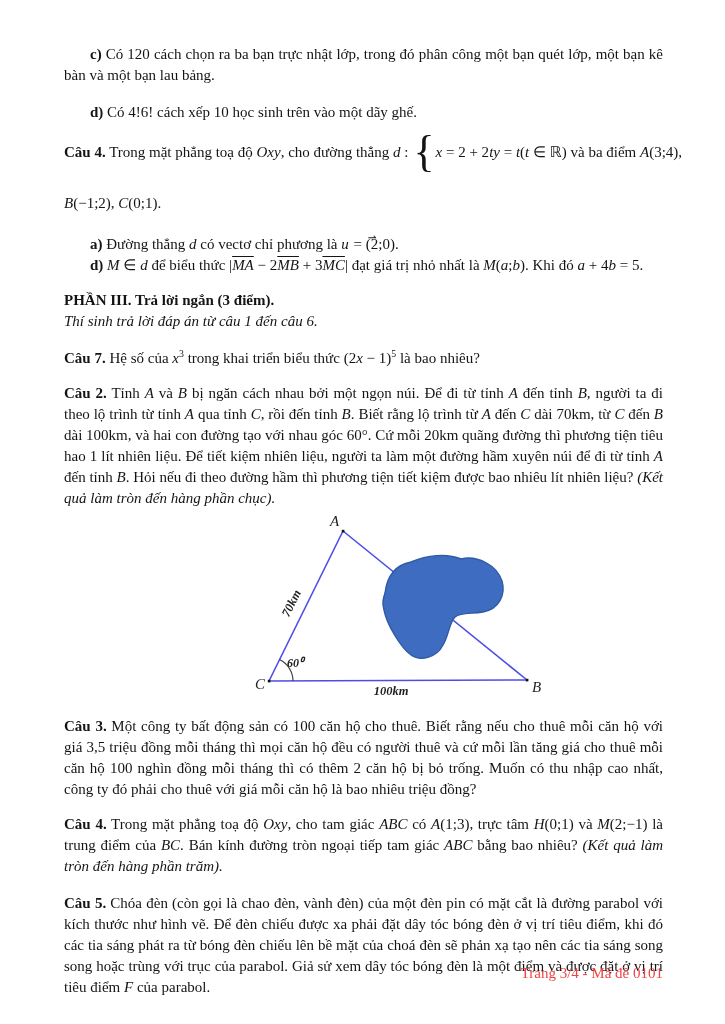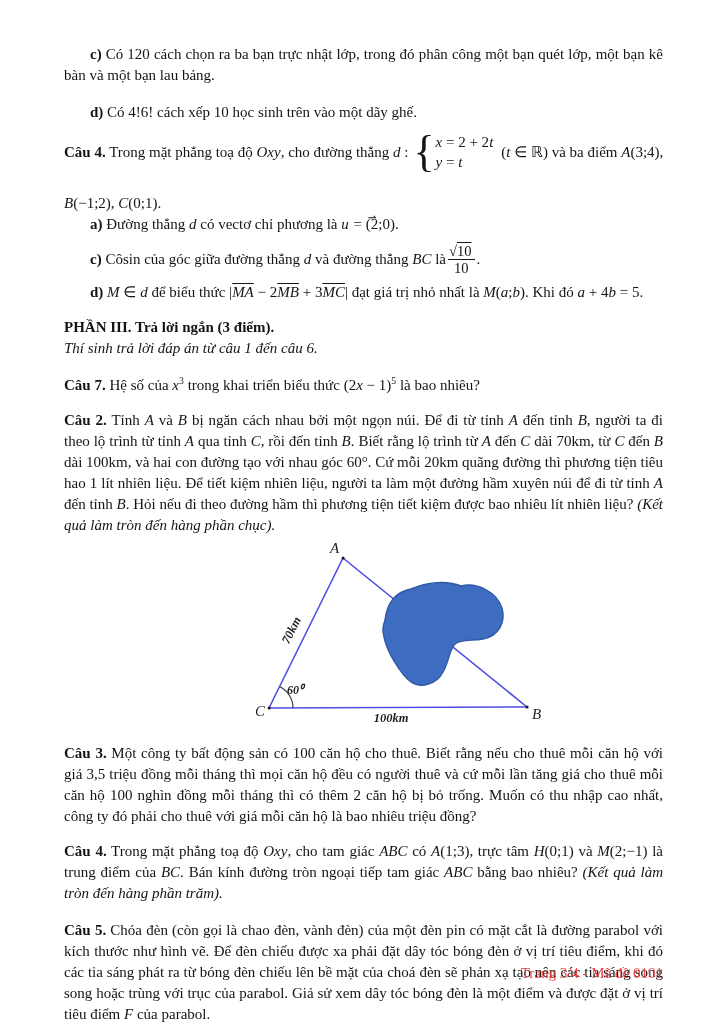--- a/index.html
+++ b/index.html
@@ -6,33 +6,33 @@
   body{
     width:725px;height:1024px;position:relative;background:#ffffff;
     font-family:"Liberation Serif", serif;color:#141414;overflow:hidden;
   }
   .content{
     position:absolute;left:64px;width:599px;top:44px;
     font-size:15px;line-height:21px;text-align:justify;
   }
   p{margin:0;}
   .indent{text-indent:26px;}
-  .mt2{margin-top:16px;} .mt3{margin-top:14px;} .mt4{margin-top:0;}
+  .mt2{margin-top:16px;} .mt3{margin-top:14px;} .mt4{margin-top:20px;}
   .seg-b{font-weight:bold;}
   .seg-i{font-style:italic;}
   .seg-m{font-style:italic;}
   .seg-p{}
   .seg-ov{font-style:italic;text-decoration:overline;}
   .seg-vec{font-style:italic;position:relative;margin-right:1px;}
   .seg-vec::after{content:"⇀";position:absolute;left:0.05em;top:-0.85em;font-size:0.7em;font-style:normal;}
   sup.seg-sup{font-size:0.65em;line-height:0;}
   
   .para-sys{display:flex;align-items:center;text-align:left;margin:4px 0 2px 0;min-height:50px;flex-wrap:nowrap;white-space:nowrap;}
   .brace{font-size:44px;font-weight:300;line-height:0.9;margin:0 1px 0 5px;}
-  .sys-rows{display:inline-flex;flex-direction:column;line-height:20px;margin-right:8px;}
+  .sys-rows{display:inline-flex;flex-direction:row;line-height:20px;margin-right:0;}
   
   .para-frac{display:flex;align-items:center;text-align:left;margin:5px 0 4px 0;min-height:38px;white-space:nowrap;}
   .para-frac .indent-pad{display:inline-block;width:26px;}
   .frac{display:inline-flex;flex-direction:column;align-items:center;line-height:16px;margin:0 2px;font-size:14.5px;}
   .frac-num{border-bottom:1.2px solid #141414;padding:0 3px 0 1px;}
   .rad-val{text-decoration:overline;}
   .figure{margin:6px 0 2px 151px;}
   svg text{font-family:"Liberation Serif", serif;font-style:italic;fill:#1f1f1f;}
   .blob{stroke:#2f5aa5;stroke-width:1.4;}
   .arc{fill:none;stroke:#3a3a3a;stroke-width:1.1;}
@@ -55,29 +55,20 @@
         <span><span class="seg-m">y</span><span class="seg-p"> = </span><span class="seg-m">t</span></span>
       </span>
     </span>
     <span><span class="seg-p"> (</span><span class="seg-m">t</span><span class="seg-p"> ∈ ℝ) và ba điểm </span><span class="seg-m">A</span><span class="seg-p">(3;4),</span></span>
   </p>
 
   <p class="mt2"><span class="seg-m">B</span><span class="seg-p">(−1;2), </span><span class="seg-m">C</span><span class="seg-p">(0;1).</span></p>
 
   <p class="indent mt4"><span class="seg-b">a)</span><span class="seg-p"> Đường thẳng </span><span class="seg-m">d</span><span class="seg-p"> có vectơ chỉ phương là </span><span class="seg-vec">u</span><span class="seg-p"> = (2;0).</span></p>
 
-  <p class="para-frac">
-    <span class="indent-pad"></span>
-    <span><span class="seg-b">c)</span><span class="seg-p"> Côsin của góc giữa đường thẳng </span><span class="seg-m">d</span><span class="seg-p"> và đường thẳng </span><span class="seg-m">BC</span><span class="seg-p"> là </span></span>
-    <span class="frac">
-      <span class="frac-num"><span>√</span><span class="rad-val">10</span></span>
-      <span class="frac-den">10</span>
-    </span>
-    <span>.</span>
-  </p>
 
   <p class="indent"><span class="seg-b">d)</span><span class="seg-p"> </span><span class="seg-m">M</span><span class="seg-p"> ∈ </span><span class="seg-m">d</span><span class="seg-p"> để biểu thức |</span><span class="seg-ov">MA</span><span class="seg-p"> − 2</span><span class="seg-ov">MB</span><span class="seg-p"> + 3</span><span class="seg-ov">MC</span><span class="seg-p">| đạt giá trị nhỏ nhất là </span><span class="seg-m">M</span><span class="seg-p">(</span><span class="seg-m">a</span><span class="seg-p">;</span><span class="seg-m">b</span><span class="seg-p">). Khi đó </span><span class="seg-m">a</span><span class="seg-p"> + 4</span><span class="seg-m">b</span><span class="seg-p"> = 5.</span></p>
 
   <p class="mt3"><span class="seg-b">PHẦN III. Trả lời ngắn (3 điểm).</span></p>
   <p><span class="seg-i">Thí sinh trả lời đáp án từ câu 1 đến câu 6.</span></p>
   <p class="mt2"><span class="seg-b">Câu 7.</span><span class="seg-p"> Hệ số của </span><span class="seg-m">x</span><sup class="seg-sup">3</sup><span class="seg-p"> trong khai triển biểu thức (2</span><span class="seg-m">x</span><span class="seg-p"> − 1)</span><sup class="seg-sup">5</sup><span class="seg-p"> là bao nhiêu?</span></p>
   <p class="mt3"><span class="seg-b">Câu 2.</span><span class="seg-p"> Tỉnh </span><span class="seg-m">A</span><span class="seg-p"> và </span><span class="seg-m">B</span><span class="seg-p"> bị ngăn cách nhau bởi một ngọn núi. Để đi từ tỉnh </span><span class="seg-m">A</span><span class="seg-p"> đến tỉnh </span><span class="seg-m">B</span><span class="seg-p">, người ta đi theo lộ trình từ tỉnh </span><span class="seg-m">A</span><span class="seg-p"> qua tỉnh </span><span class="seg-m">C</span><span class="seg-p">, rồi đến tỉnh </span><span class="seg-m">B</span><span class="seg-p">. Biết rằng lộ trình từ </span><span class="seg-m">A</span><span class="seg-p"> đến </span><span class="seg-m">C</span><span class="seg-p"> dài 70km, từ </span><span class="seg-m">C</span><span class="seg-p"> đến </span><span class="seg-m">B</span><span class="seg-p"> dài 100km, và hai con đường tạo với nhau góc 60°. Cứ mỗi 20km quãng đường thì phương tiện tiêu hao 1 lít nhiên liệu. Để tiết kiệm nhiên liệu, người ta làm một đường hầm xuyên núi để đi từ tỉnh </span><span class="seg-m">A</span><span class="seg-p"> đến tỉnh </span><span class="seg-m">B</span><span class="seg-p">. Hỏi nếu đi theo đường hầm thì phương tiện tiết kiệm được bao nhiêu lít nhiên liệu? </span><span class="seg-i">(Kết quả làm tròn đến hàng phần chục).</span></p>
 
   <div class="figure">
     <svg width="360" height="193" viewBox="0 0 360 193">

